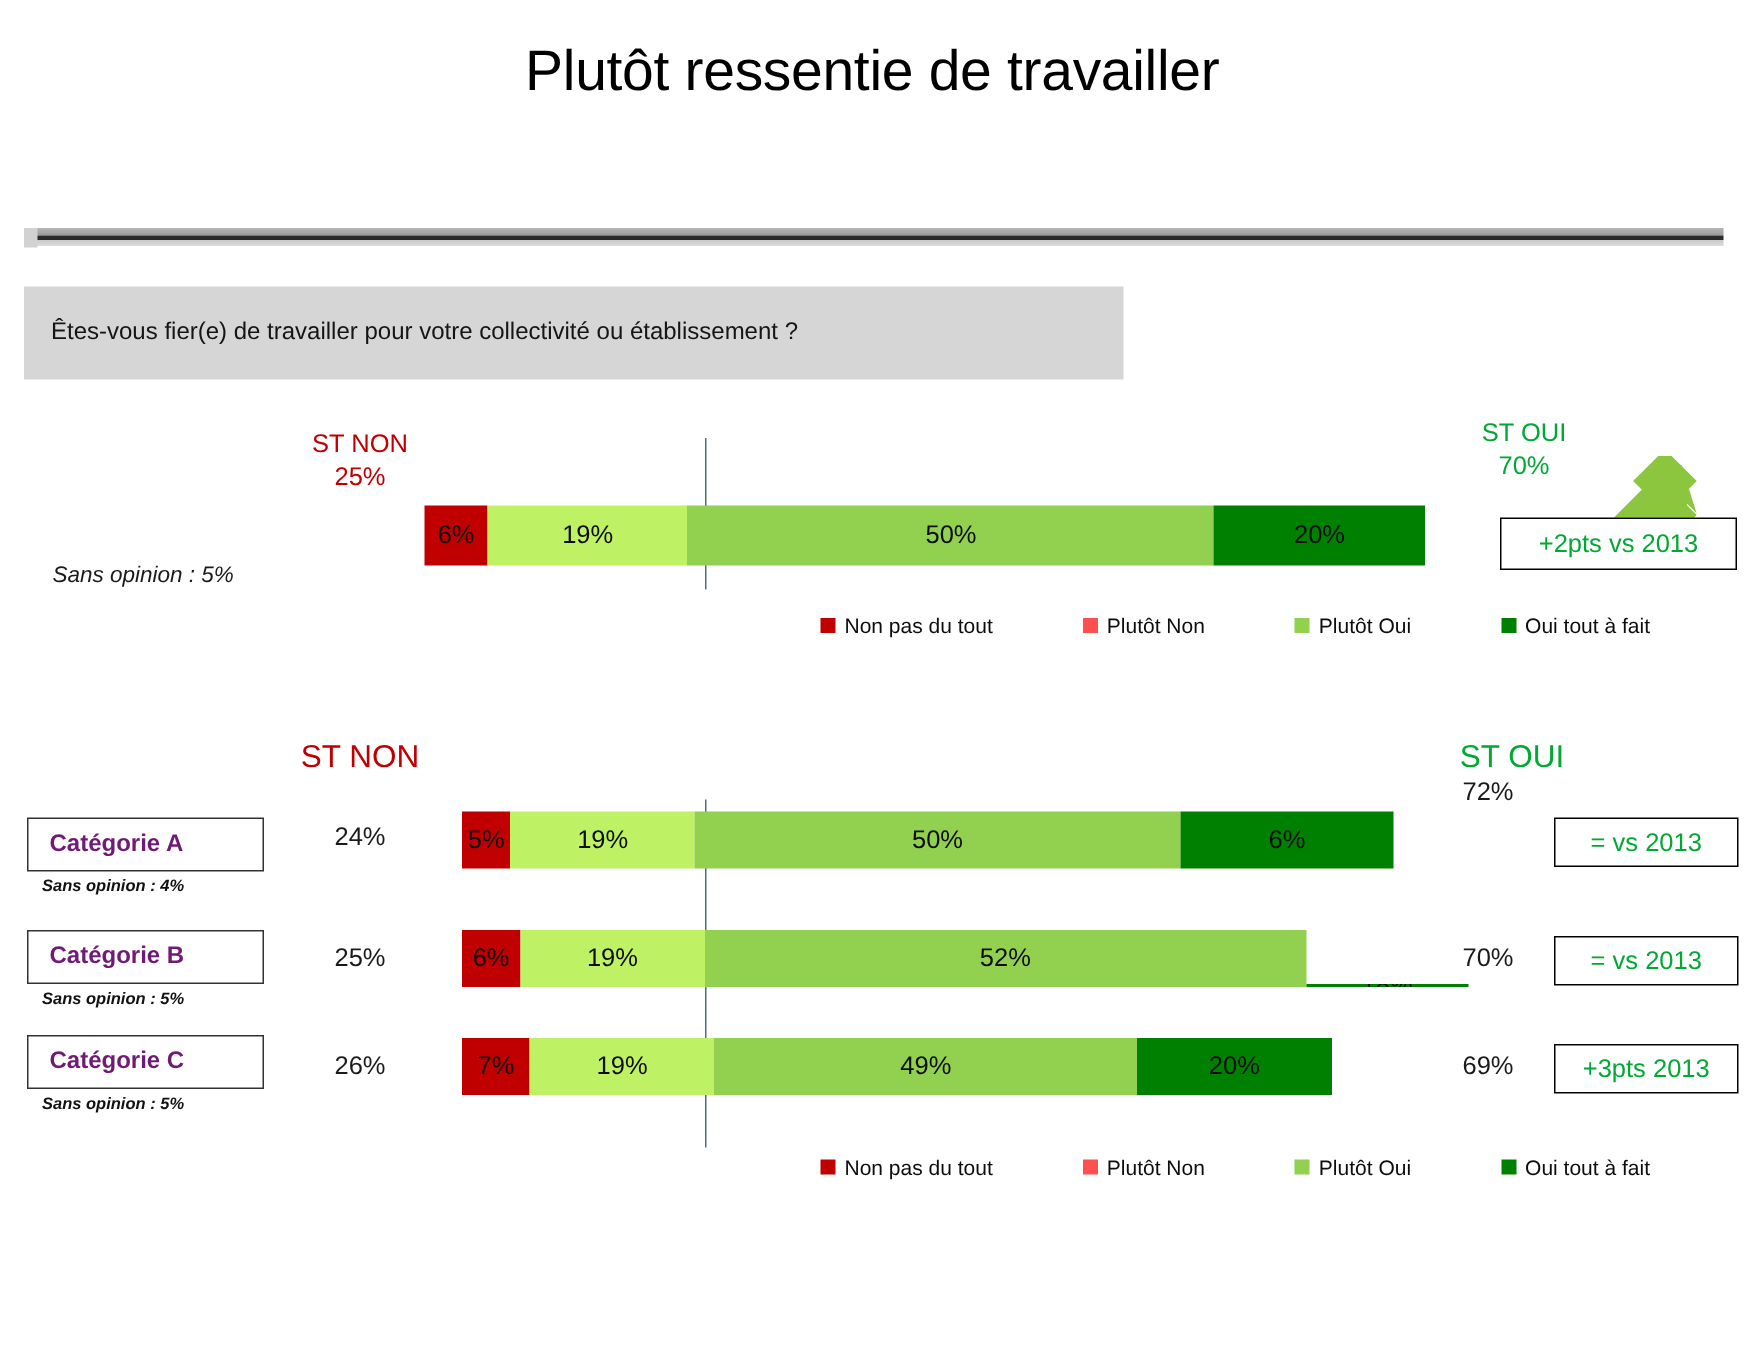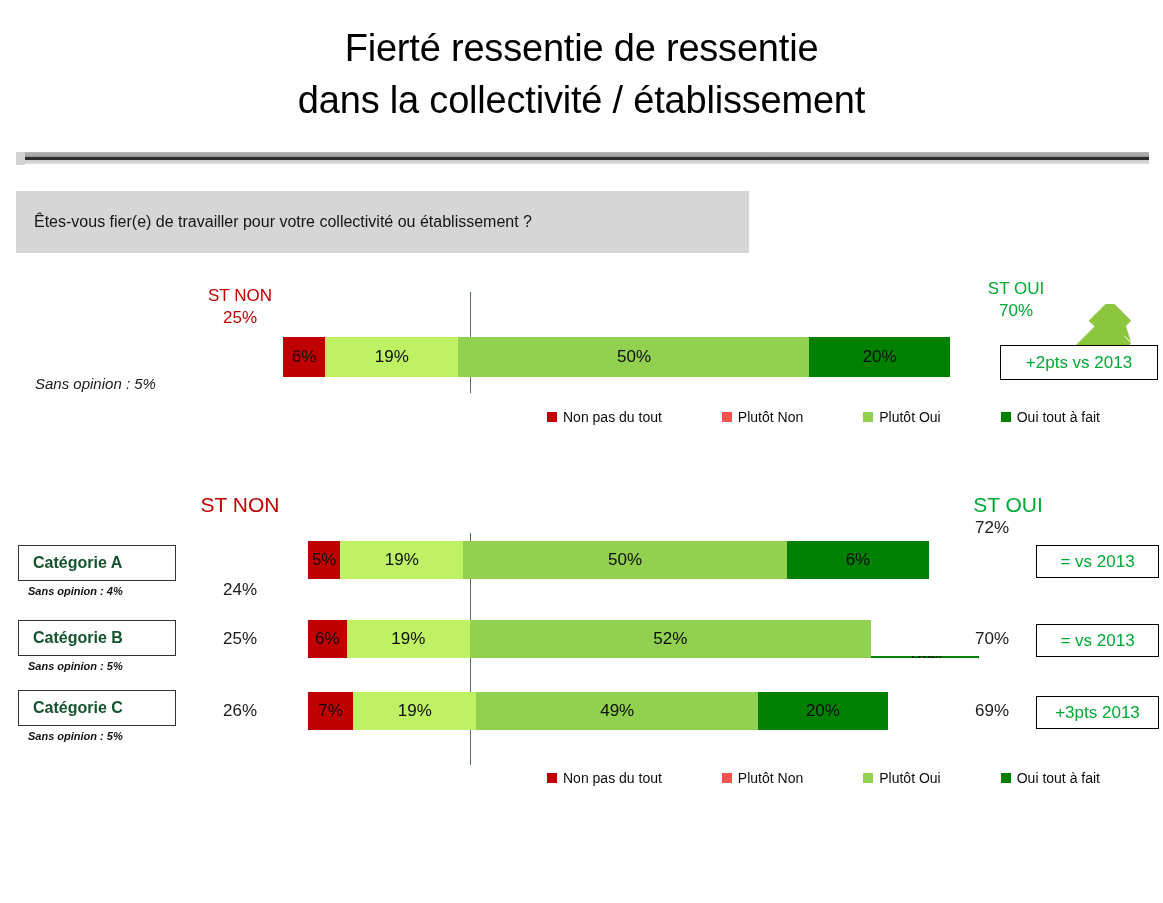--- a/index.html
+++ b/index.html
@@ -193,21 +193,21 @@
     background: #ffffff;
     display: flex;
     align-items: center;
     box-sizing: border-box;
     width: 158px;
     height: 36px;
   }
   .cat-box span {
     font-size: 16px;
     font-weight: bold;
-    color: #14532d;
+    color: #701a75;
     padding-left: 14px;
   }
   .cat-so {
     position: absolute;
     font-size: 11px;
     font-style: italic;
     font-weight: bold;
     color: #111111;
     left: 28px;
   }
@@ -217,22 +217,21 @@
     font-size: 17px;
     color: #1a1a1a;
     width: 60px;
     text-align: center;
   }
 </style>
 </head>
 <body>
 
 <div class="title-block">
-  <div class="title-line">Fierté ressentie de ressentie</div>
-  <div class="title-line">dans la collectivité / établissement</div>
+  <div class="title-line">Plutôt ressentie de travailler</div>
 </div>
 
 <div class="divider">
   <div class="bar-top"></div>
   <div class="bar-mid"></div>
   <div class="bar-bot"></div>
   <div class="cap"></div>
 </div>
 
 <div class="question-banner">
@@ -301,21 +300,21 @@
 <div class="st-non st-head-big" style="left:195px; top:494px; width:90px;">ST NON</div>
 <div class="st-oui st-head-big" style="left:963px; top:494px; width:90px;">ST OUI</div>
 
 <div class="axis-line" style="left:470px; top:533px; height:232px;"></div>
 
 <div id="breakdown-rows">
     <div class="cat-box" style="left: 18px; top: 545px;">
       <span>Catégorie A</span>
     </div>
     <div class="cat-so" style="top: 585px;">Sans opinion : 4%</div>
-    <div class="row-pct" style="left: 210px; top: 580px;">24%</div>
+    <div class="row-pct" style="left: 210px; top: 548px;">24%</div>
     <div class="barrow" style="left: 308px; top: 541px; width: 702px; height: 38px;">
       <div class="seg s0" style="width: 32.35px;">
         <span>5%</span>
       </div>
       <div class="seg s1" style="width: 122.93px;">
         <span>19%</span>
       </div>
       <div class="seg s2" style="width: 323.5px;">
         <span>50%</span>
       </div>

